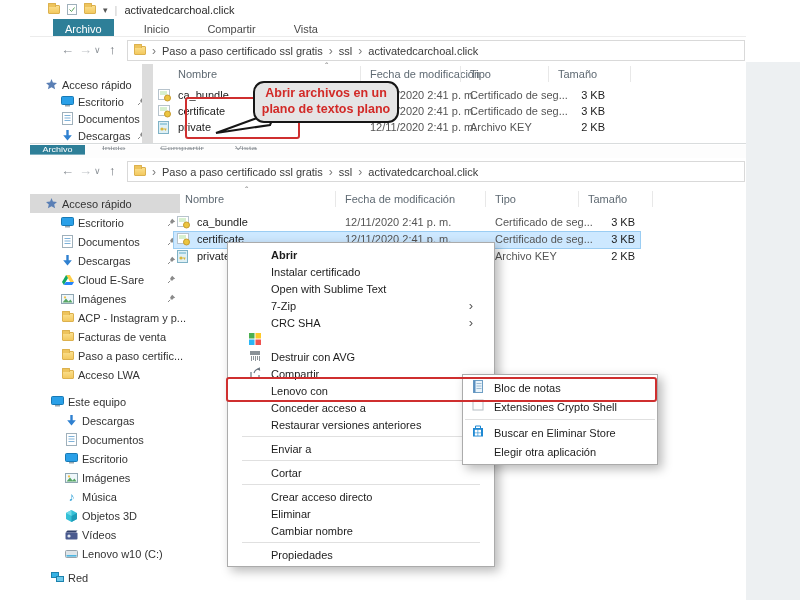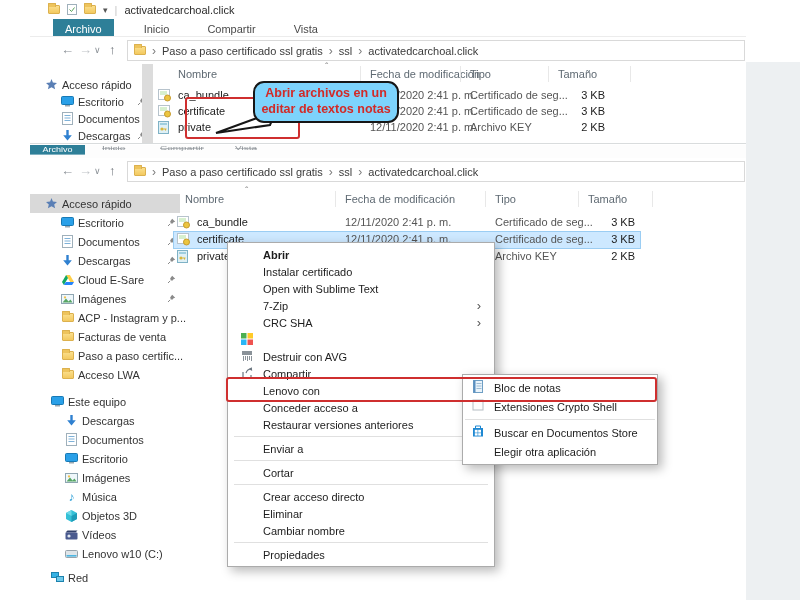--- a/index.html
+++ b/index.html
@@ -41,32 +41,32 @@
   .hcell{position:absolute;top:0}
   .vline{position:absolute;top:-2px;height:16px;width:1px;background:#e8e8e8}
   .frow{position:absolute;left:0;right:0;height:17px}
   .frow .cell{position:absolute;top:1px;white-space:nowrap}
   .fdate{color:#555}.ftype{color:#555}
   .fsizew{text-align:right}
   .selbg{position:absolute;top:-1px;height:18px;background:#cde8ff;border:1px solid #9bcdf3}
   .caret{position:absolute;color:#8a8a8a;font-size:10px}
   
   .cmenu{position:absolute;left:197px;top:98px;width:268px;background:#fff;border:1px solid #ababab;
-         box-shadow:4px 4px 10px rgba(0,0,0,.28);padding:3px 4px;z-index:5;color:#1c1c1c}
+         box-shadow:4px 4px 10px rgba(0,0,0,.28);padding:3px 12px;z-index:5;color:#1c1c1c}
   .mi{position:relative;height:17px;display:flex;align-items:center;padding:0 9px 0 31px;white-space:nowrap}
   .mi .ic{position:absolute;left:8px;top:2px;width:14px;display:flex;justify-content:center}
   .mi .ar{margin-left:auto;color:#555;font-size:13px;line-height:1}
   .mi.bold{font-weight:bold}
   .msep{height:1px;background:#e0e0e0;margin:3px 2px}
   .smenu{position:absolute;left:432px;top:230px;width:196px;background:#fff;border:1px solid #ababab;
          box-shadow:4px 4px 10px rgba(0,0,0,.28);padding:3px 0;z-index:6;color:#1c1c1c}
   .smenu .mi{height:19px}
   
   .redbox{position:absolute;border:2px solid #cf2f2f;border-radius:3px;z-index:20;pointer-events:none}
-  .callout{position:absolute;left:223px;top:81px;width:146px;height:42px;background:#7dd3fc;border:2px solid #161616;
+  .callout{position:absolute;left:223px;top:81px;width:146px;height:42px;background:#e5e5e5;border:2px solid #161616;
            border-radius:11px;z-index:30;display:flex;flex-direction:column;justify-content:center;align-items:center;
            color:#d22a27;font-weight:bold;font-size:12.5px;line-height:1.25;text-align:center}
   .tail{position:absolute;z-index:29}
   
   .strip{position:absolute;top:1px;left:0;right:0;height:13px;overflow:hidden;background:#fdfdfd}
   .strip .blk{position:absolute;left:0;top:0;width:55px;height:12px;background:#2e7f98;color:#fff;
               display:flex;justify-content:center;align-items:center;font-size:9px;transform-origin:top;transform:scaleY(.8)}
   .strip .ghost{position:absolute;top:0;color:#8e9499;font-size:10px;transform:scaleY(.55);transform-origin:top;text-decoration:line-through}
 </style>
 </head>
@@ -206,21 +206,21 @@
       <span class="cell ftype" style="left:440px">Archivo KEY</span>
       <span class="cell fsizew" style="left:500px;width:75px">2 KB</span>
     </div>
 
     <div class="redbox" style="left:155px;top:97px;width:115px;height:42px"></div>
     <svg class="tail" style="left:178px;top:105px" width="70" height="34">
       <polygon points="68,6 8,28 62,20" fill="#fff" stroke="#161616" stroke-width="2"></polygon>
     </svg>
     <div class="callout">
       <span>Abrir archivos en un</span>
-      <span>editar de textos notas</span>
+      <span>plano de textos plano</span>
     </div>
   </section>
 
   <section class="win w2">
     <div class="strip">
       <span class="blk">Archivo</span>
       <span class="ghost" style="left:72px">Inicio</span>
       <span class="ghost" style="left:130px">Compartir</span>
       <span class="ghost" style="left:205px">Vista</span>
     </div>
@@ -585,21 +585,21 @@
           <span class="ic">
             <svg width="12" height="12">
               <path d="M3.5 3V1h5v2" stroke="#1e88d2" fill="none"></path>
               <rect x="1" y="3" width="10" height="8.5" fill="#1e88d2"></rect>
               <rect x="2.8" y="4.8" width="2.8" height="2.8" fill="#fff"></rect>
               <rect x="6.2" y="4.8" width="2.8" height="2.8" fill="#fff"></rect>
               <rect x="2.8" y="8.2" width="2.8" height="2.4" fill="#fff"></rect>
               <rect x="6.2" y="8.2" width="2.8" height="2.4" fill="#fff"></rect>
             </svg>
           </span>
-          <span>Buscar en Documentos Store</span>
+          <span>Buscar en Eliminar Store</span>
         </div>
       <div class="mi">
           <span>Elegir otra aplicación</span>
         </div>
     </div>
 
     <div class="redbox" style="left:196px;top:233px;width:431px;height:25px"></div>
   </section>
 </div>
 

